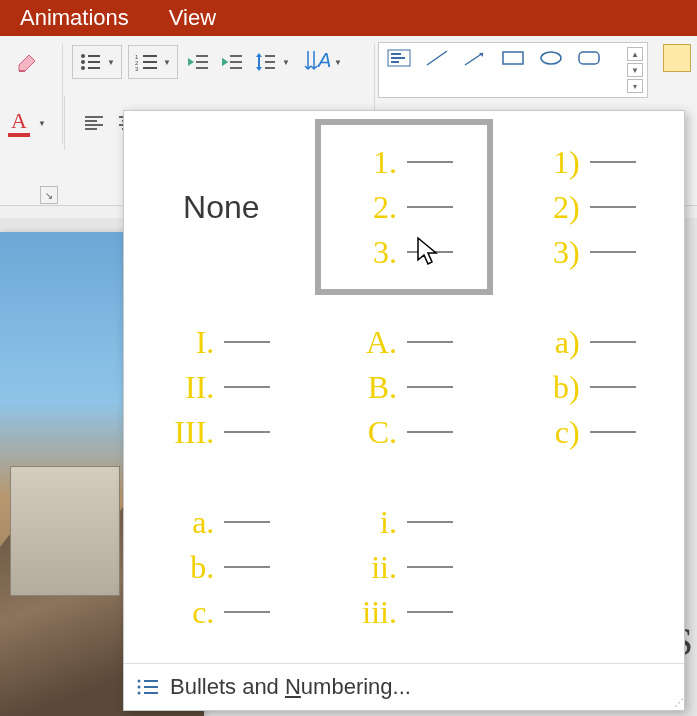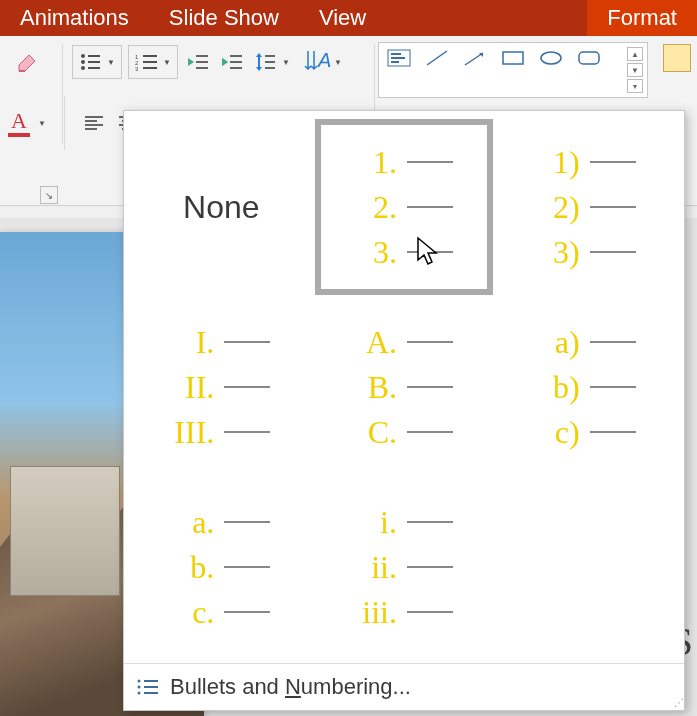--- a/index.html
+++ b/index.html
@@ -58,24 +58,22 @@
   
   .cursor { position: absolute; top: 236px; left: 416px; z-index: 200; pointer-events: none; }
 
   .slide-text{position:absolute;right:4px;top:400px;font-size:40px;font-family:Georgia,serif;color:#444;}
 </style>
 </head>
 <body>
 
 <div class="menubar">
   <div class="menu-item">Animations</div>
-  <div class="menu-item">Slide Show</div>
   <div class="menu-item">View</div>
   <div class="spacer"></div>
-  <div class="menu-item active">Format</div>
 </div>
 
 <div class="ribbon">
   <div class="ribbon-row" style="height:40px;">
 
     <div class="rb-btn">
       <svg width="26" height="22">
           <path d="M6 14 L16 4 L22 10 L12 20 L6 20 Z" fill="#f4b6c2" stroke="#d0607a"></path>
           <path d="M6 20 L12 20" stroke="#d0607a" stroke-width="2"></path>
         </svg>

